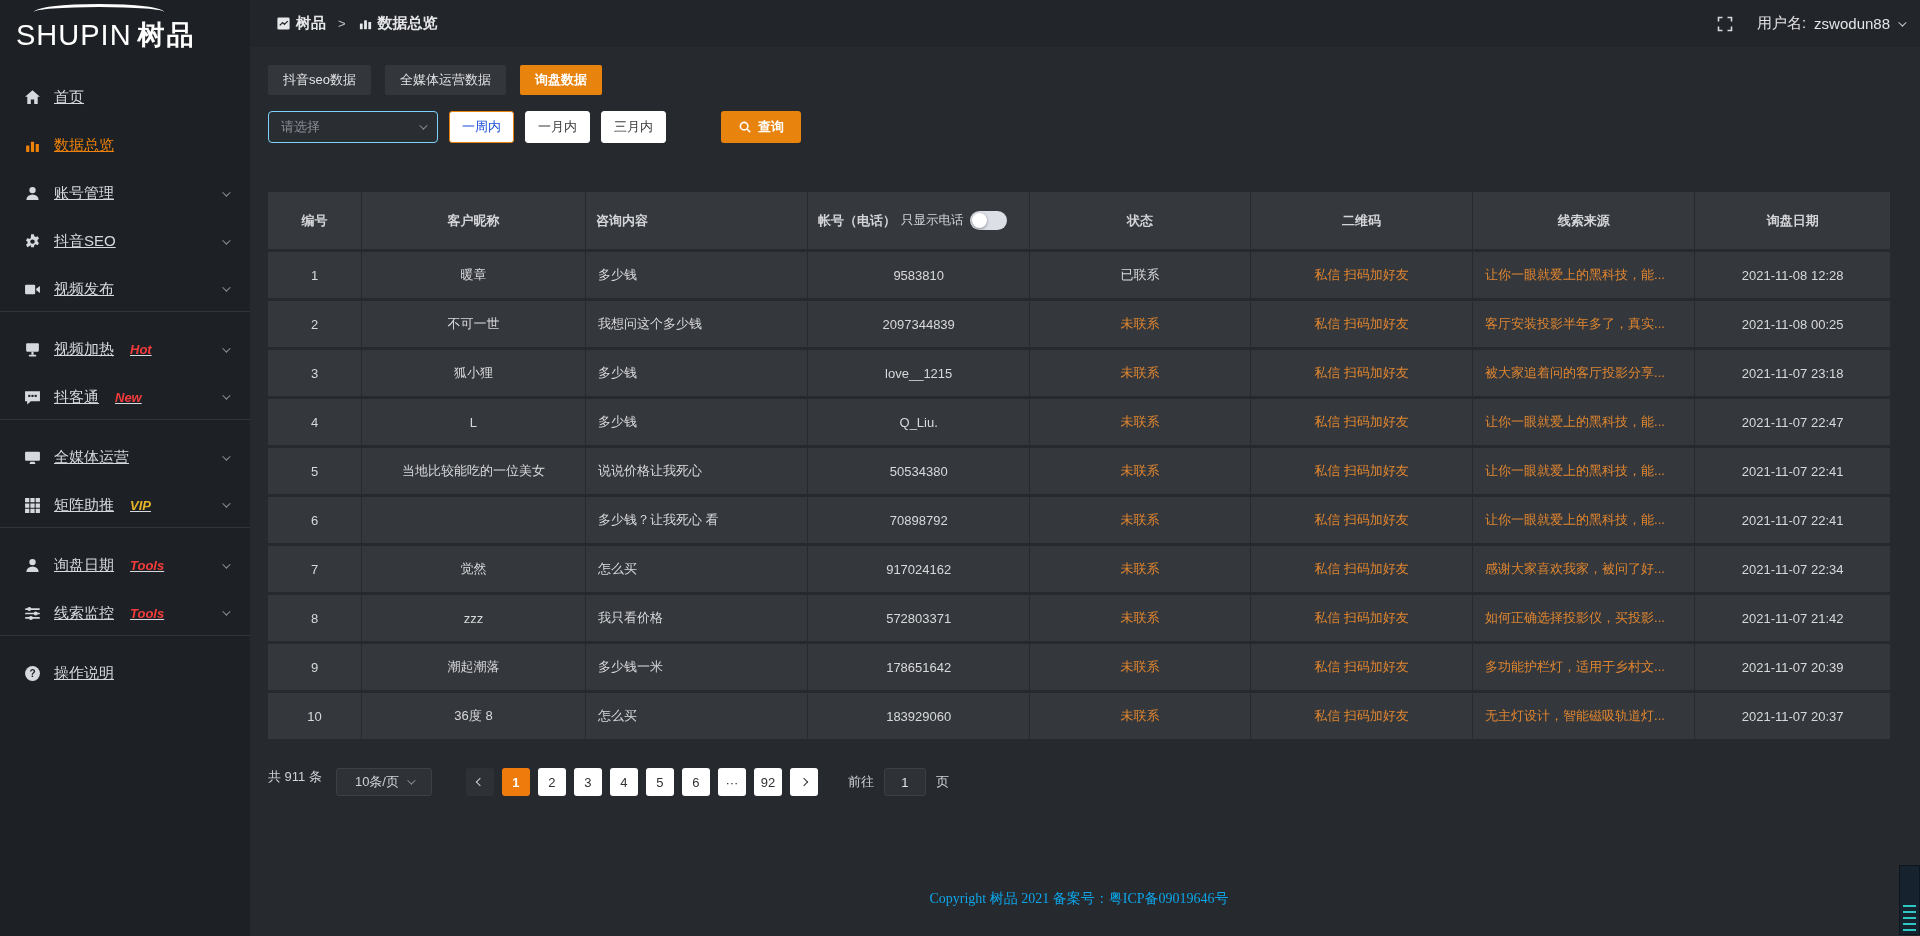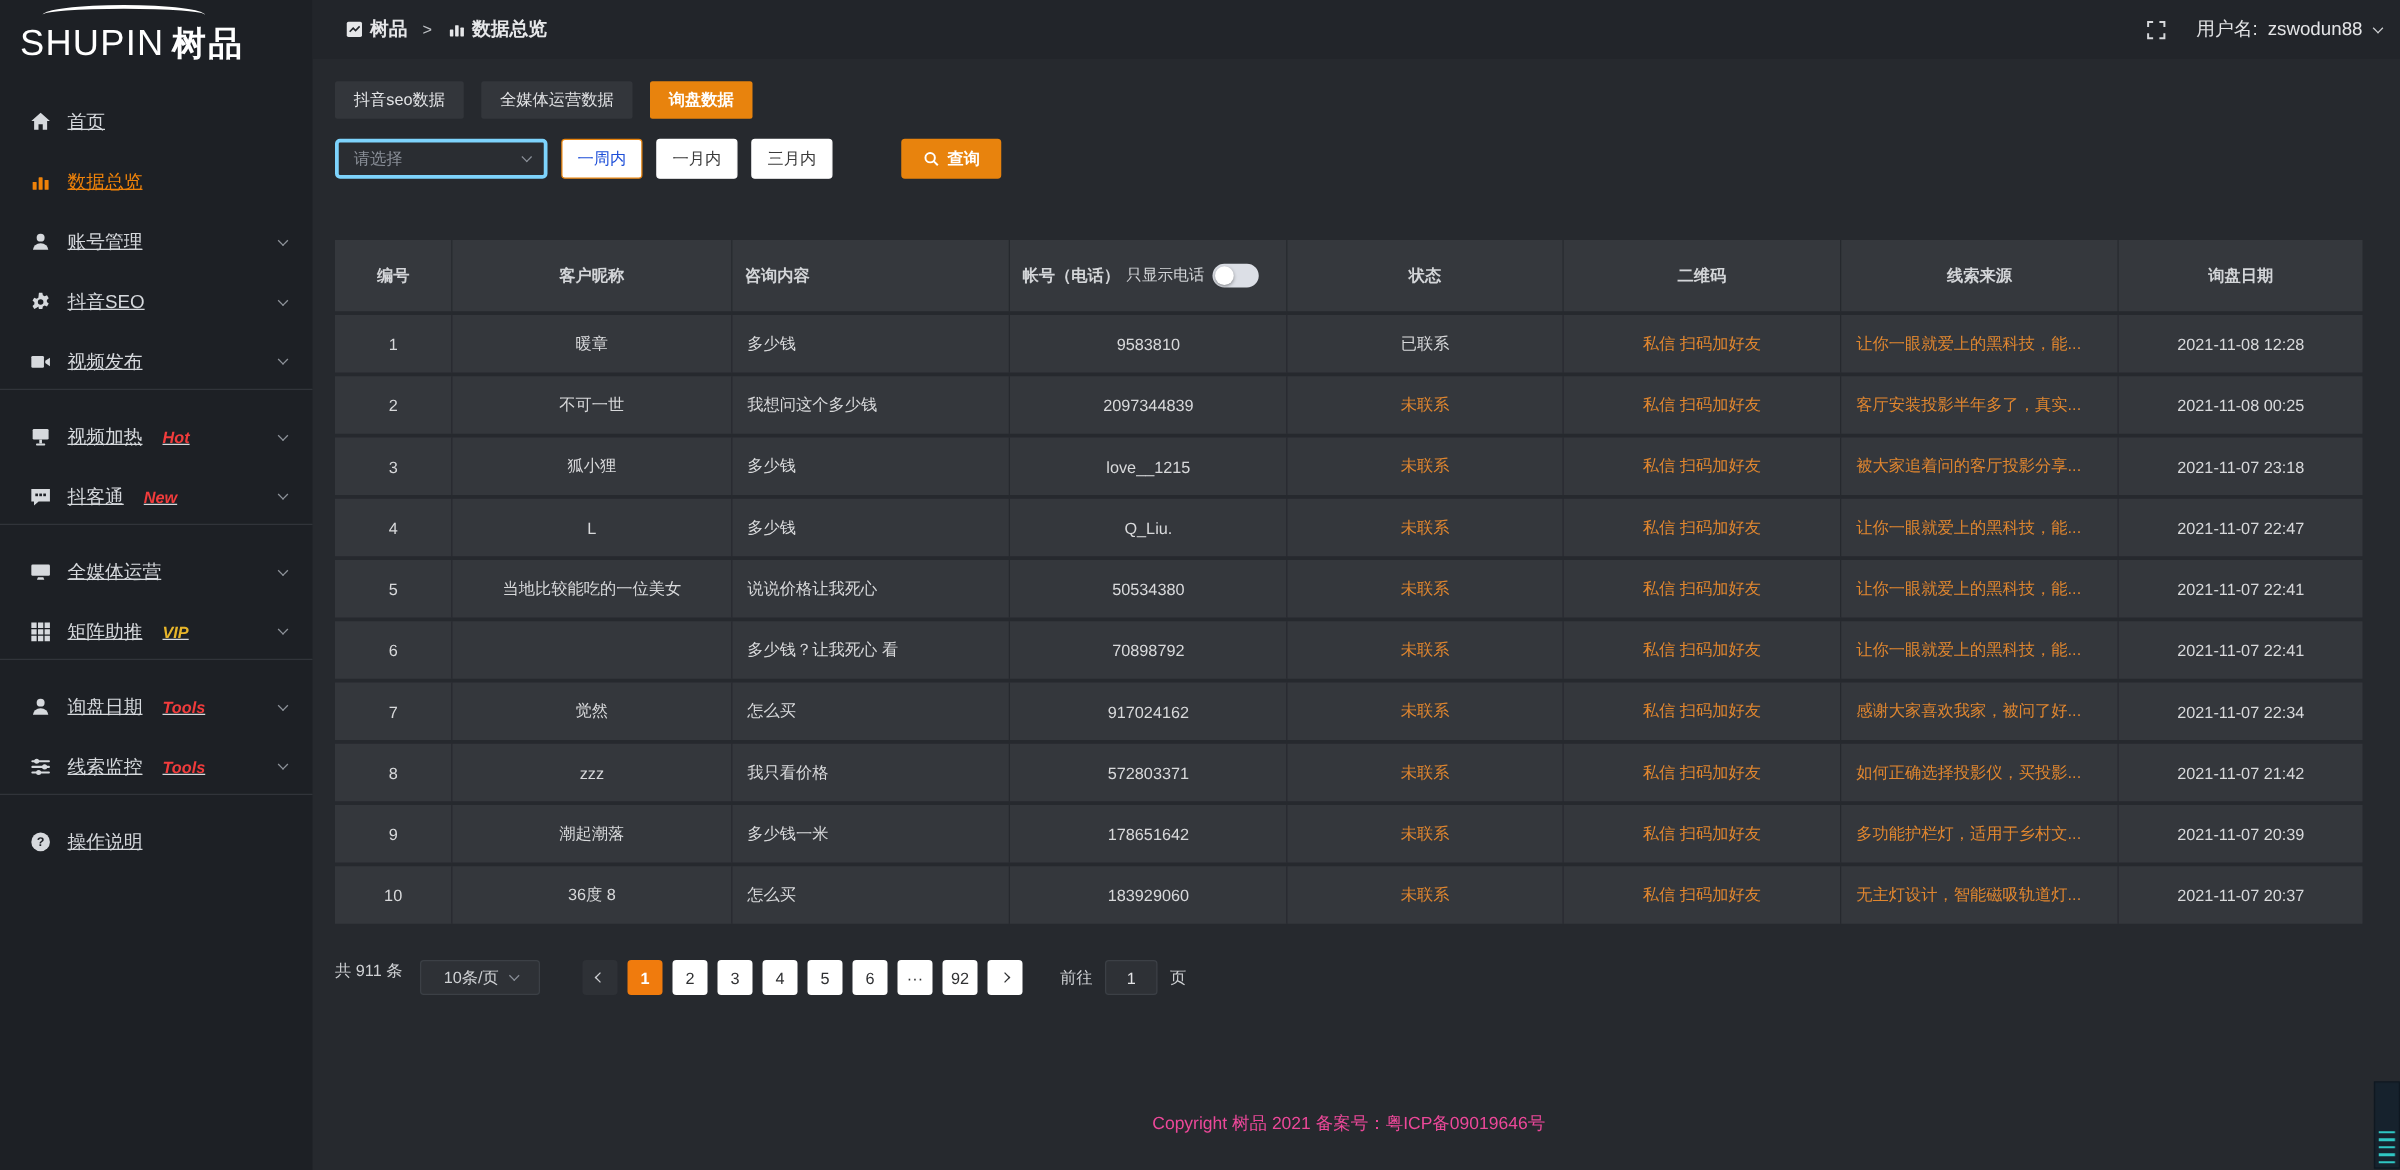--- a/index.html
+++ b/index.html
@@ -47,21 +47,21 @@
   .content { flex:1; display:flex; flex-direction:column; padding:0 30px 0 18px; min-height:0; }
 
   
   .tabs { display:flex; gap:14px; margin-top:18px; }
   .tab { height:30px; padding:0 15px; background:#33363b; color:#e2e3e5; font-size:13px;
     display:flex; align-items:center; border-radius:2px; cursor:pointer; }
   .tab.active { background:#e8830d; color:#fff; font-weight:bold; }
 
   
   .filters { display:flex; align-items:center; margin-top:16px; gap:11px; }
-  .select { width:170px; height:32px; background:#2a2d32; border:3px solid #7dd3fc; border-radius:4px;
+  .select { width:170px; height:32px; background:#2a2d32; border:1px solid #7dd3fc; border-radius:4px;
     display:flex; align-items:center; padding:0 12px; color:#8a8f98; font-size:13px; cursor:pointer; }
   .select .cv { margin-left:auto; color:#8a8f98; transform:rotate(45deg) translateY(-2px); }
   .range-btn { height:32px; min-width:64px; background:#fff; border:1px solid #fff; border-radius:3px;
     color:#3a3a3a; font-size:13px; display:flex; align-items:center; justify-content:center;
     padding:0 12px; cursor:pointer; }
   .range-btn.active { color:#1d4ed8; border-color:#e8830d;text-align:center; }
   .query-btn { height:32px; background:#e8830d; color:#fff; border-radius:3px; display:flex;
     align-items:center; padding:0 17px; gap:6px; margin-left:44px; font-size:13px; font-weight:bold; cursor:pointer; }
   .query-btn svg { width:14px; height:14px; }
 
@@ -92,21 +92,21 @@
   .pg-btn { min-width:28px; height:28px; border:none; border-radius:3px; background:#fff; color:#303133;
     display:flex; align-items:center; justify-content:center; font-size:13px; cursor:pointer;
     font-family:inherit; padding:0 6px; }
   .pg-btn.dark { background:#2e3136; color:#cfd1d4; }
   .pg-btn.active { background:#f07b0d; color:#fff; font-weight:bold; }
   .pg-pages { display:flex; gap:8px; }
   .pg-goto { display:flex; align-items:center; gap:10px; margin-left:30px; }
   .goto-input { width:42px; height:28px; background:#2e3136; border:1px solid #3c4046; border-radius:3px;
     color:#e3e4e6; text-align:center; font-size:13px; font-family:inherit; }
 
-  .footer { margin-top:auto; padding:20px 0 28px; text-align:center; color:#ec4899; font-size:14px; }
+  .footer { margin-top:auto; padding:20px 0 28px; text-align:center; color:#0ea5e9; font-size:14px;font-family:Liberation Serif, serif; }
 
   .floating-widget { position:fixed; right:0; bottom:1px; width:21px; height:70px; background:#16222d;
     border:1px solid #0d161f; display:flex; flex-direction:column; justify-content:flex-end;
     padding:3px; cursor:pointer; }
   .fw-bars { height:26px; background:repeating-linear-gradient(180deg,#2fc7c4 0 2px,transparent 2px 6px); }
 </style>
 </head>
 <body>
 
 <div class="app">

